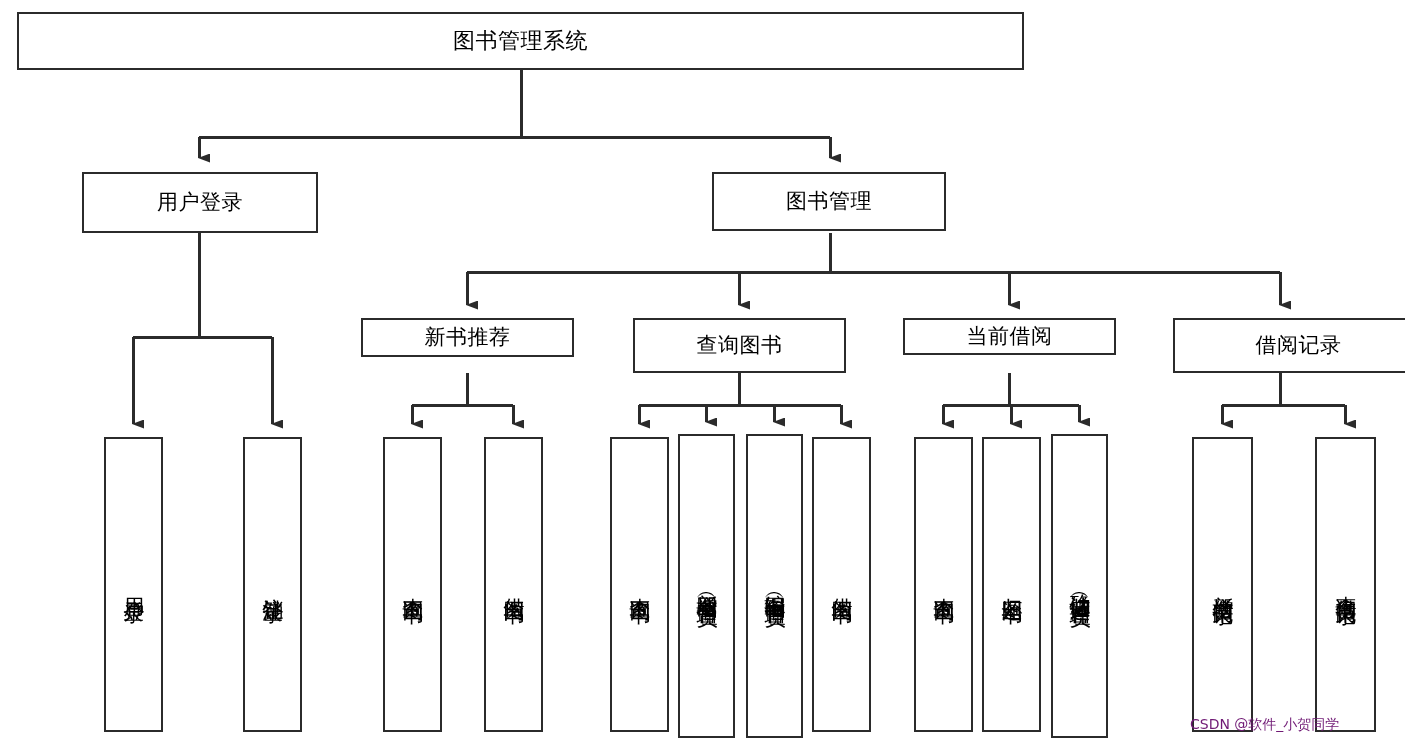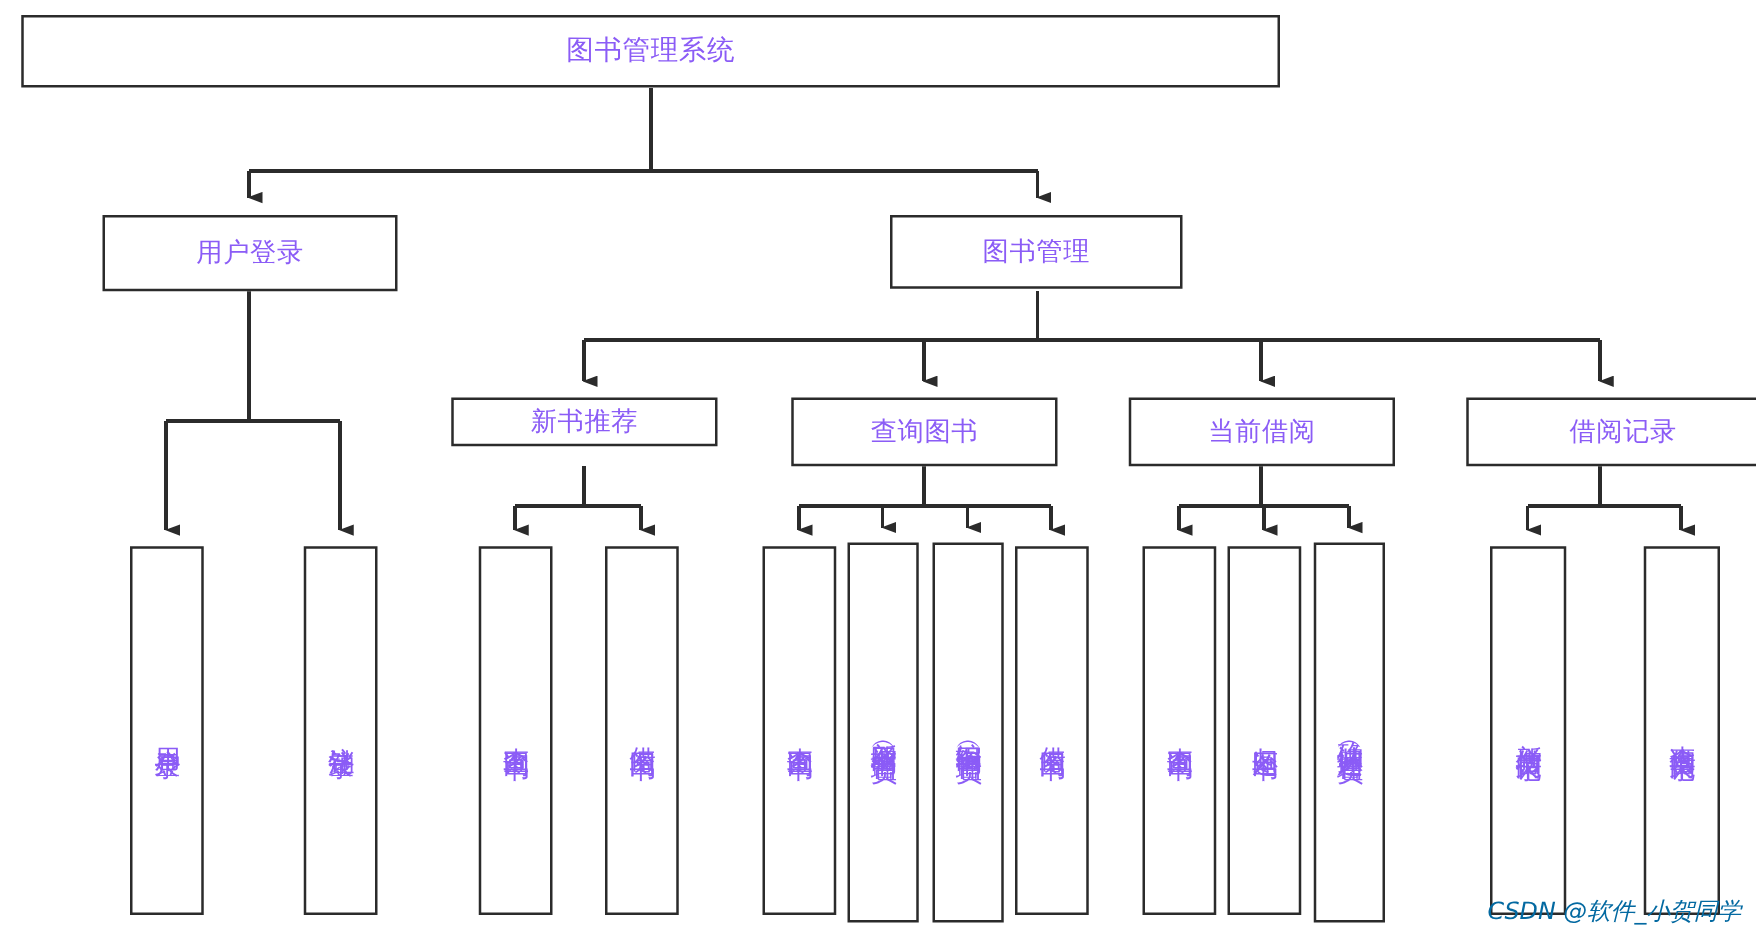--- a/index.html
+++ b/index.html
@@ -27,21 +27,21 @@
     pointer-events: none;
   }
   .node {
     position: absolute;
     box-sizing: border-box;
     background: #ffffff;
     border: 2px solid #2b2b2b;
     display: flex;
     align-items: center;
     justify-content: center;
-    color: #8b5cf6;
+    color: #000000;
     z-index: 2;
   }
   .node .label {
     display: block;
     text-align: center;
     line-height: 1.05;
     letter-spacing: 0.5px;
   }
   
   .node.horiz .label {
@@ -60,26 +60,25 @@
   .node.vert .label {
     writing-mode: vertical-rl;
     text-orientation: upright;
     font-size: 21px;
     line-height: 1.0;
     letter-spacing: 2px;
     white-space: nowrap;
   }
   .watermark {
     position: absolute;
-    font-size: 19px;
-    color: #0369a1;
+    font-size: 14px;
+    color: #701a75;
     white-space: nowrap;
     z-index: 5;
     font-family: "DejaVu Sans", "Liberation Sans", sans-serif;
-    font-style: italic;
   }
 </style>
 </head>
 <body>
 
 <div id="canvas">
 
   <svg class="connectors" viewBox="0 0 1405 747" xmlns="http://www.w3.org/2000/svg">
     <defs>
       <marker id="arrowhead" markerWidth="10" markerHeight="12" refX="4.5" refY="11" orient="auto" markerUnits="userSpaceOnUse">
@@ -146,21 +145,21 @@
   </div>
 
   <div class="node horiz" style="left:361px; top:318px; width:213px; height:39px;">
     <span class="label">新书推荐</span>
   </div>
 
   <div class="node horiz" style="left:633px; top:318px; width:213px; height:55px;">
     <span class="label">查询图书</span>
   </div>
 
-  <div class="node horiz" style="left:903px; top:318px; width:213px; height:55px;">
+  <div class="node horiz" style="left:903px; top:318px; width:213px; height:37px;">
     <span class="label">当前借阅</span>
   </div>
 
   <div class="node horiz" style="left:1173px; top:318px; width:251px; height:55px;">
     <span class="label">借阅记录</span>
   </div>
 
   <div class="node vert" style="left:104px; top:437px; width:59px; height:295px;">
     <span class="label">用户登录</span>
   </div>

